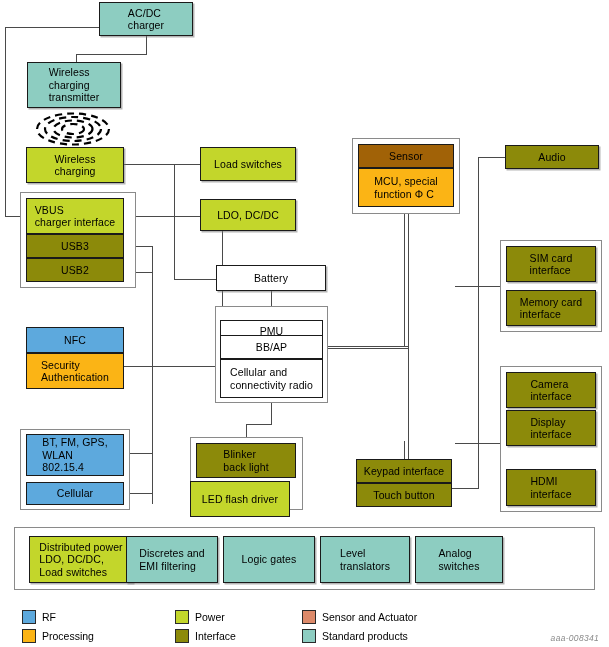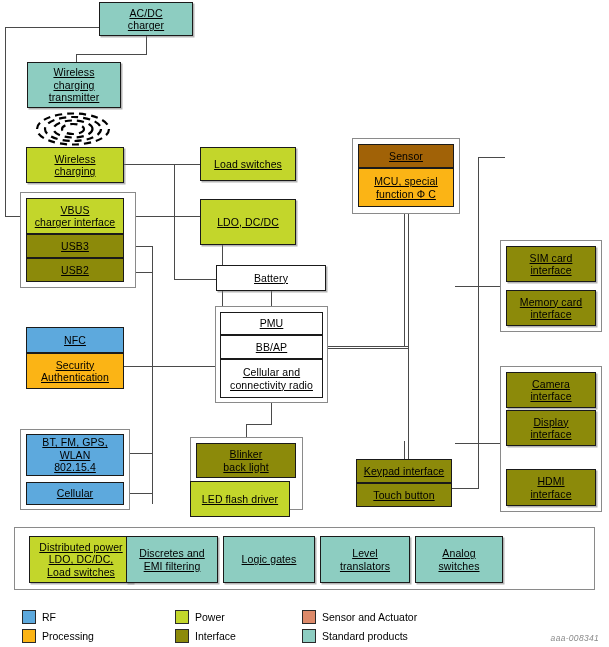--- a/index.html
+++ b/index.html
@@ -16,28 +16,27 @@
   }
 
   
   .blk{
     position:absolute;
     box-sizing:border-box;
     border:1.5px solid #1a1a1a;
     display:flex;
     align-items:center;
     justify-content:center;
-    text-align:center;
+    text-align:left;
     font-size:10.5px;
     line-height:12.5px;
     color:#000;
     letter-spacing:.1px;
     box-shadow:1.5px 1.5px 0 rgba(120,120,120,.55);
     z-index:5;
-    text-decoration:underline;
   }
   .blk span{display:block;padding:0 2px;}
 
   
   .c-rf        {background:#5DA9DD;}
   .c-power     {background:#C3D62B;}
   .c-interface {background:#8C8A0A;}
   .c-proc      {background:#FBB415;}
   .c-sensor    {background:#a16207;}
   .c-std       {background:#8DCDC1;}
@@ -229,30 +228,30 @@
     </div>
     <div class="blk c-rf" style="left:26px;top:482px;width:98px;height:23px;">
       <span>Cellular</span>
     </div>
   </div>
 
   <div class="blk c-power" style="left:200px;top:147px;width:96px;height:34px;">
     <span>Load switches</span>
   </div>
 
-  <div class="blk c-power" style="left:200px;top:199px;width:96px;height:46px;">
+  <div class="blk c-power" style="left:200px;top:199px;width:96px;height:32px;">
     <span>LDO, DC/DC</span>
   </div>
 
   <div class="blk c-white" style="left:216px;top:265px;width:110px;height:26px;">
     <span>Battery</span>
   </div>
 
   <div class="stack">
-    <div class="blk c-white" style="left:220px;top:312px;width:103px;height:23px;">
+    <div class="blk c-white" style="left:220px;top:320px;width:103px;height:23px;">
       <span>PMU</span>
     </div>
     <div class="blk c-white" style="left:220px;top:335px;width:103px;height:24px;">
       <span>BB/AP</span>
     </div>
     <div class="blk c-white" style="left:220px;top:359px;width:103px;height:39px;">
       <span>Cellular and<br>connectivity radio</span>
     </div>
   </div>
 
@@ -276,20 +275,23 @@
 
   <div class="stack">
     <div class="blk c-interface" style="left:356px;top:459px;width:96px;height:24px;">
       <span>Keypad interface</span>
     </div>
     <div class="blk c-interface" style="left:356px;top:483px;width:96px;height:24px;">
       <span>Touch button</span>
     </div>
   </div>
 
+  <div class="blk c-interface" style="left:505px;top:145px;width:94px;height:24px;">
+    <span>Audio</span>
+  </div>
 
   <div class="blk c-interface" style="left:506px;top:246px;width:90px;height:36px;">
     <span>SIM card<br>interface</span>
   </div>
   <div class="blk c-interface" style="left:506px;top:290px;width:90px;height:36px;">
     <span>Memory card<br>interface</span>
   </div>
 
   <div class="blk c-interface" style="left:506px;top:372px;width:90px;height:36px;">
     <span>Camera<br>interface</span>

